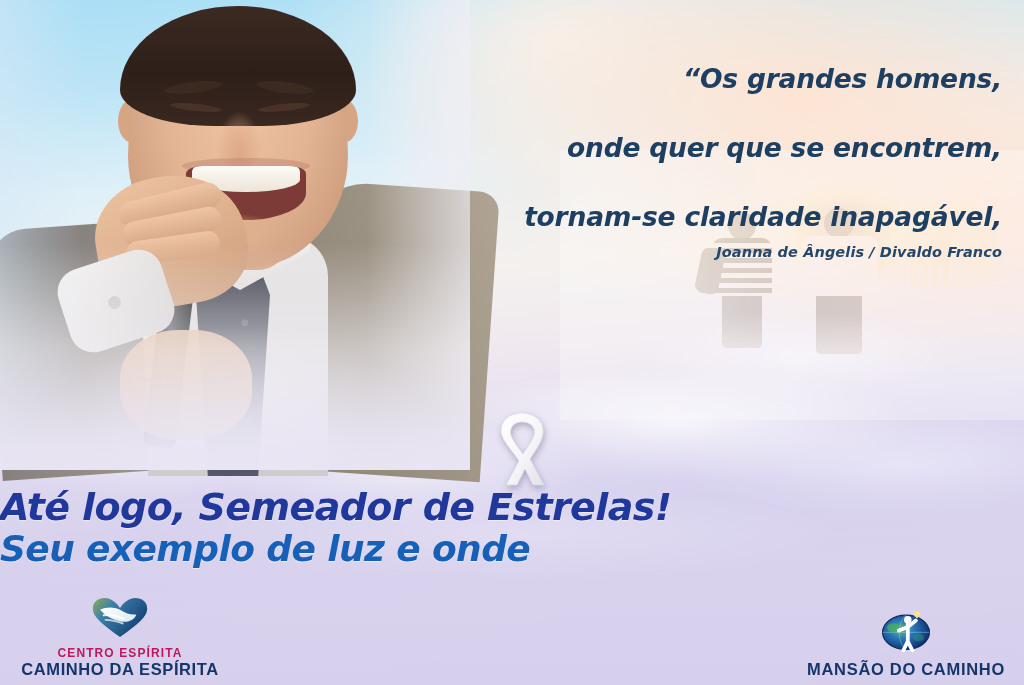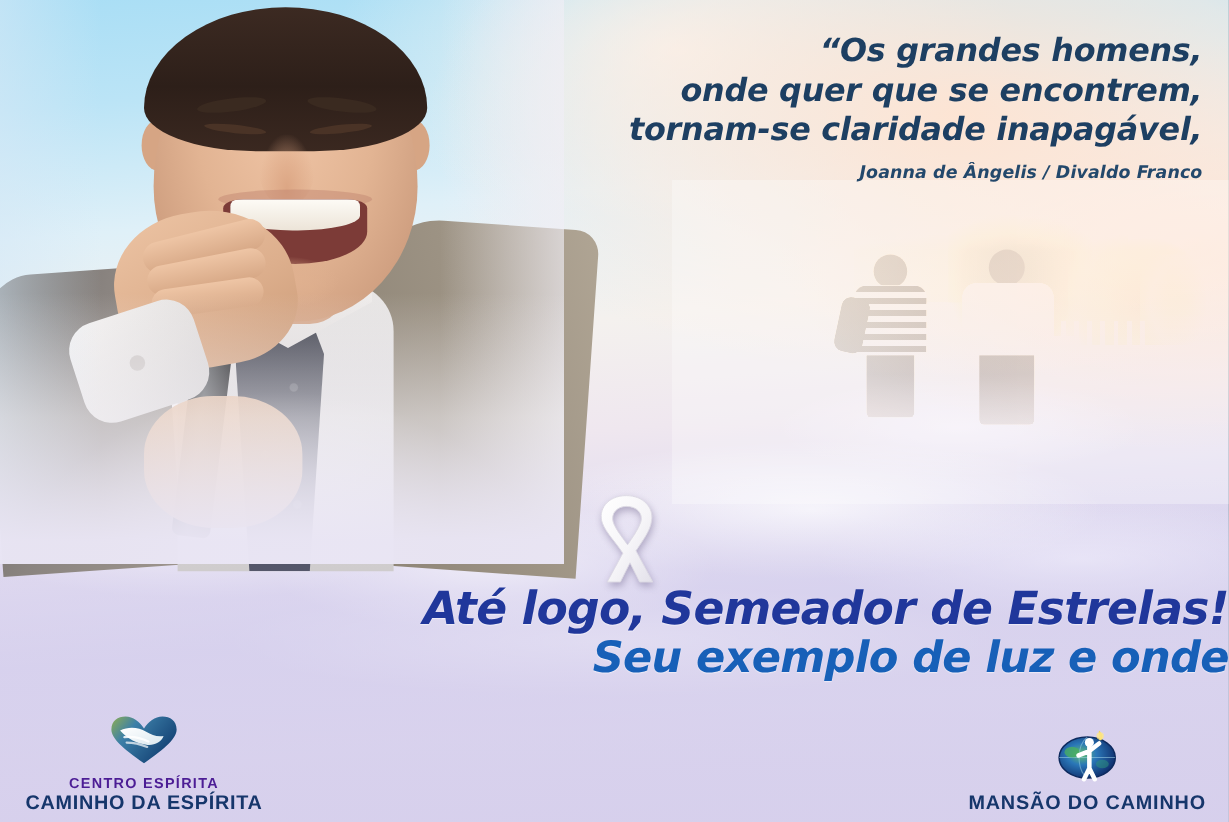--- a/index.html
+++ b/index.html
@@ -136,41 +136,42 @@
   }
   .quote-line{
     font-family:"DejaVu Sans", sans-serif;
     font-style:italic;
     font-weight:bold;
     font-size:26.5px;
     line-height:33px;
     letter-spacing:-.2px;
     color:#1d3f62;
     white-space:nowrap;
+    margin-top:36px;
   }
   .quote-attr{
     margin-top:11px;
     font-family:"DejaVu Sans", sans-serif;
     font-style:italic;
     font-weight:bold;
     font-size:14.5px;
     letter-spacing:.1px;
     color:#23486b;
   }
 
   
   .ribbon{
     position:absolute; left:486px; top:409px; width:72px; height:82px;
     filter:drop-shadow(1px 3px 3px rgba(110,100,140,.45));
   }
 
   
   .headline{
     position:absolute; left:0; right:0; top:486px;
-    text-align:right;
+    text-align:left;
   }
   .hl{
     font-family:"DejaVu Sans", sans-serif;
     font-style:italic;
     font-weight:bold;
     letter-spacing:-.6px;
     white-space:nowrap;
   }
   .hl1{ font-size:38px; line-height:42px; color:#20379b; text-shadow:0 1px 1px rgba(255,255,255,.55); }
   .hl2{ font-size:36px; line-height:41px; color:#1760b8; text-shadow:0 1px 1px rgba(255,255,255,.55); }
@@ -180,21 +181,21 @@
   .logo{
     position:absolute; bottom:6px;
     display:flex; flex-direction:column; align-items:center;
   }
   .logo-left{ left:22px; width:196px; }
   .logo-right{ right:10px; width:216px;justify-content:space-between; }
   .logo-mark{ margin-bottom:3px; }
   .logo-txt1{
     font-family:"Liberation Sans", sans-serif;
     font-weight:bold; font-size:12px; letter-spacing:1.1px;
-    color:#4c1d95; line-height:14px;
+    color:#be185d; line-height:14px;
   }
   .logo-txt2{
     font-family:"Liberation Sans", sans-serif;
     font-weight:bold; font-size:16.5px; letter-spacing:.6px;
     color:#16366b; line-height:19px; white-space:nowrap;
   }
   .logo-txt-r{
     font-family:"Liberation Sans", sans-serif;
     font-weight:bold; font-size:16.5px; letter-spacing:.7px;
     color:#16366b; line-height:19px; white-space:nowrap;

